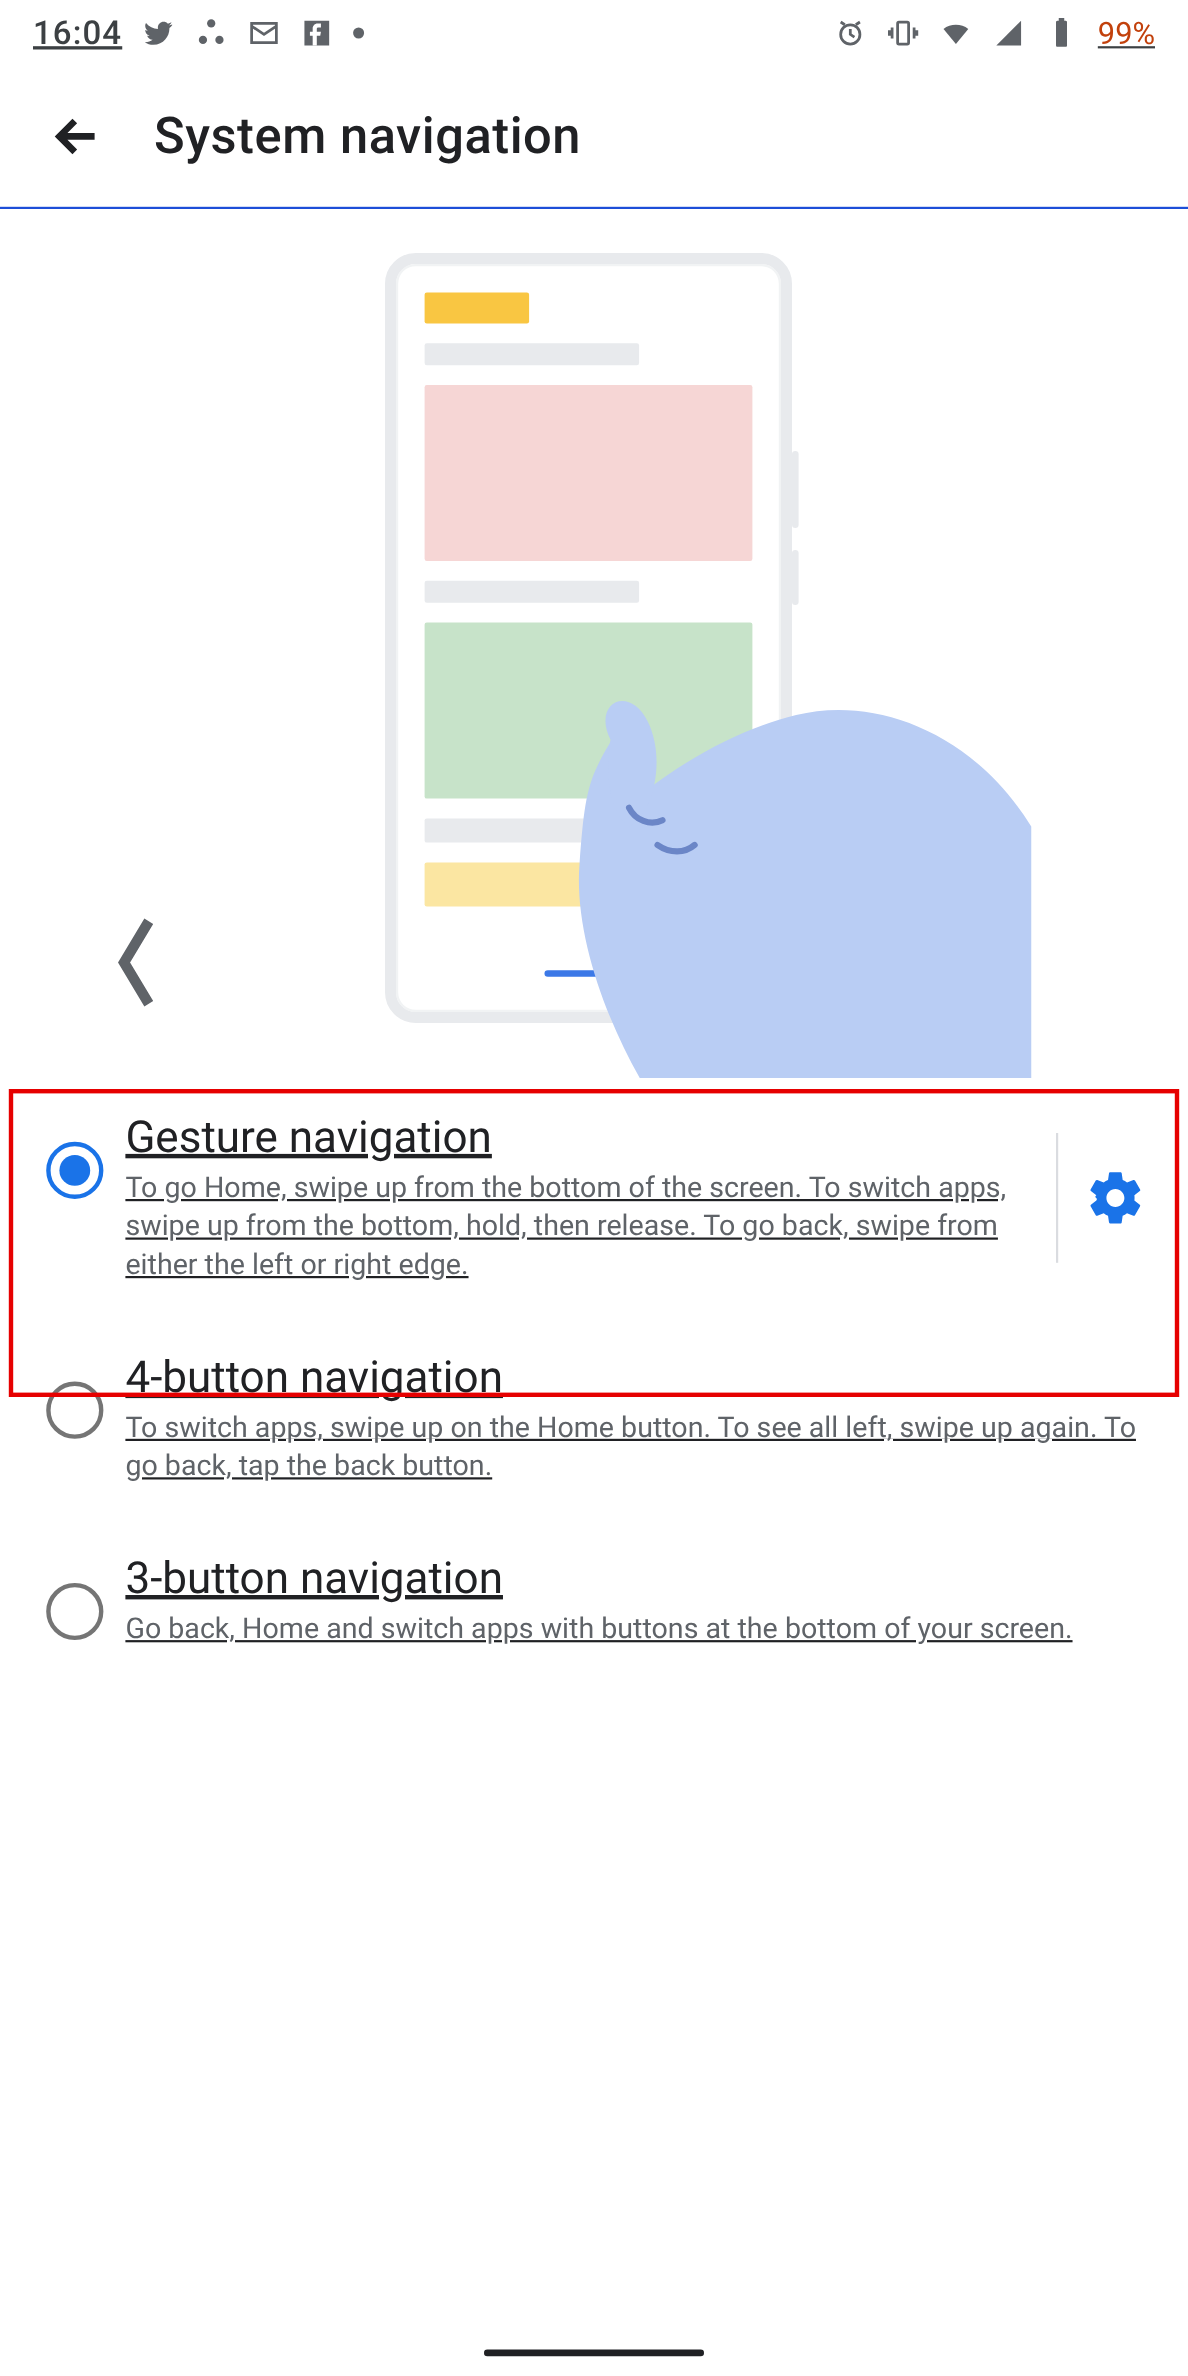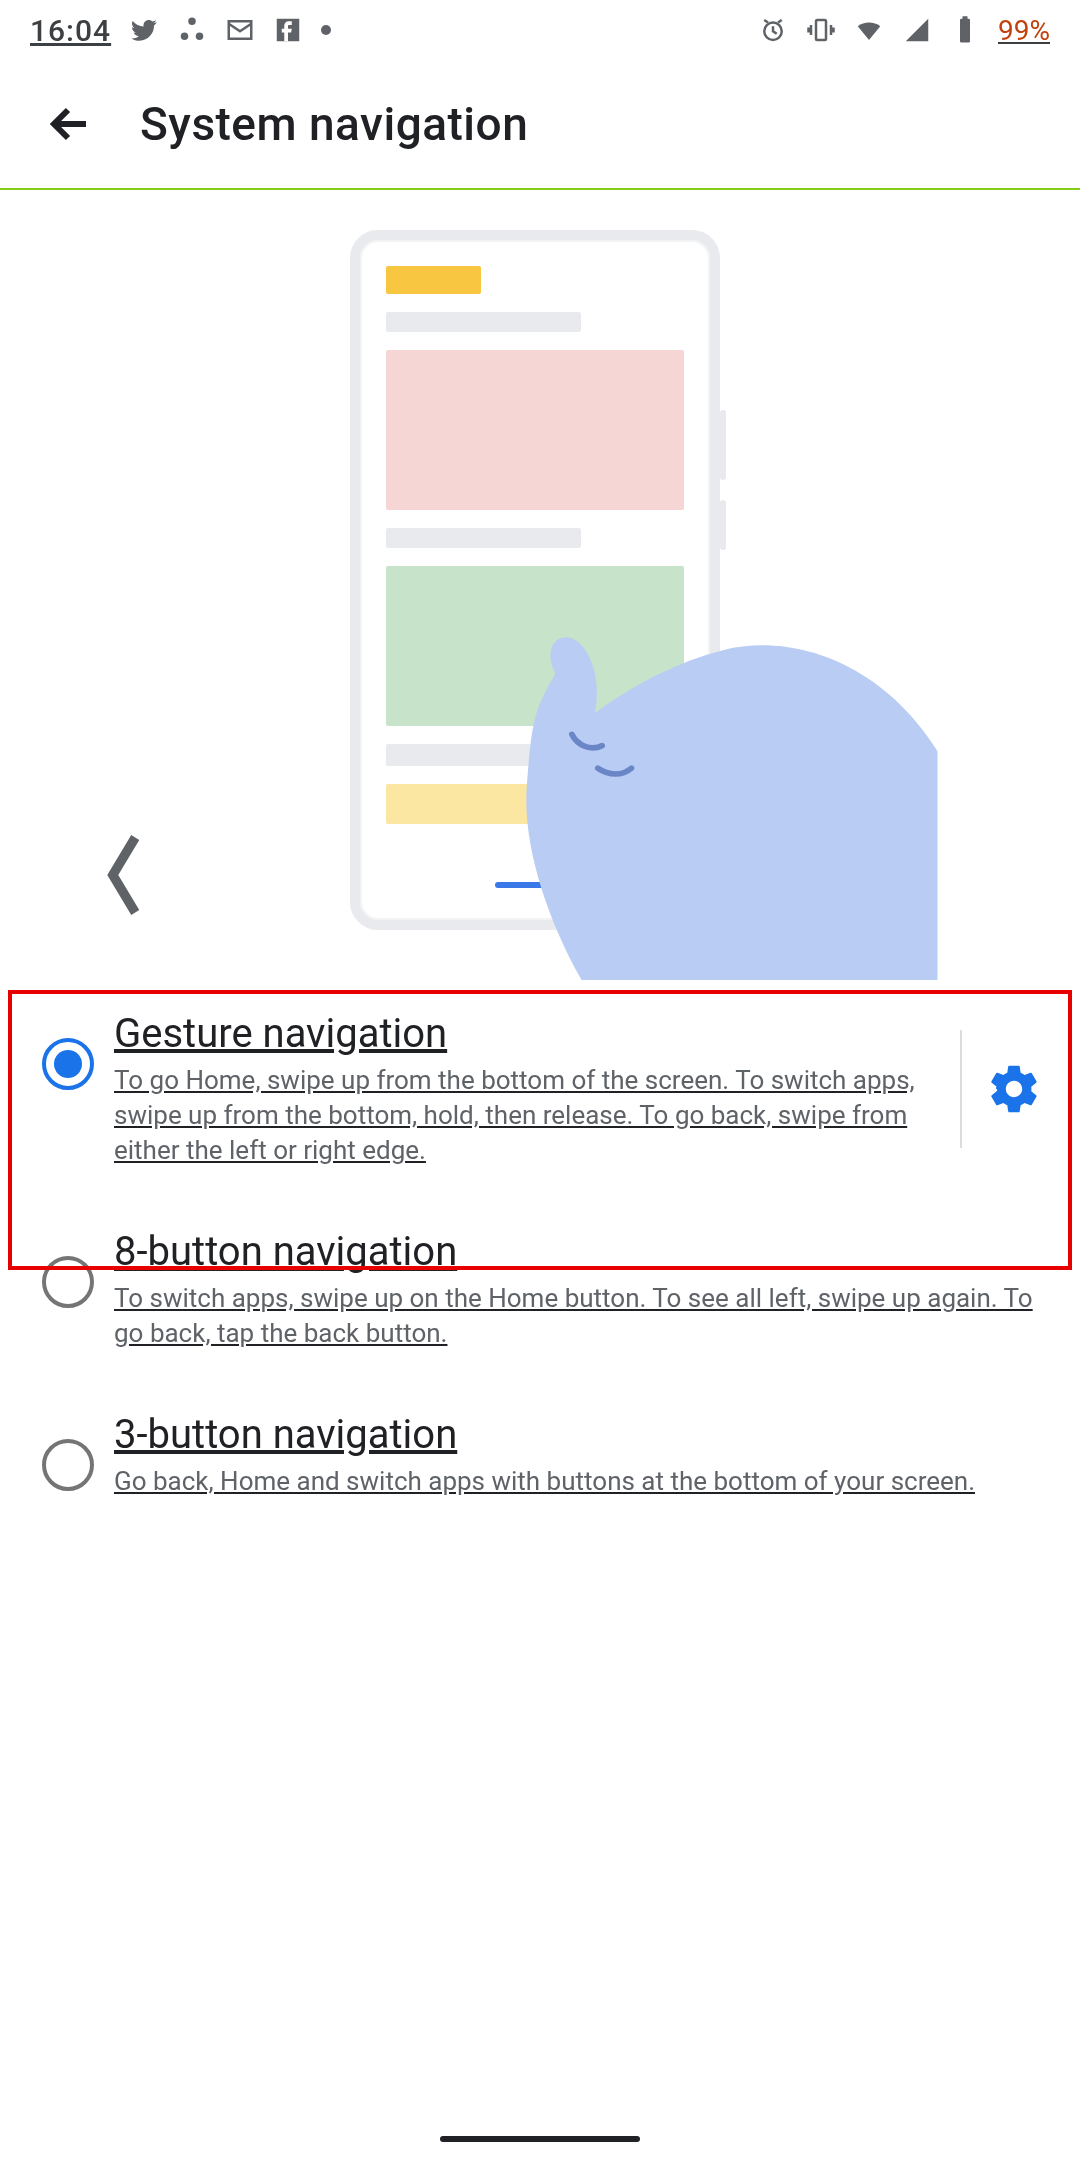--- a/index.html
+++ b/index.html
@@ -7,21 +7,21 @@
 
   
   .status-bar { height: 60px; display: flex; align-items: center; justify-content: space-between; padding: 0 30px; font-size: 30px; color: #3c4043; }
   .status-left, .status-right { display: flex; align-items: center; gap: 18px; text-decoration: underline; }
   .status-left .time { font-weight: 500; letter-spacing: 1px; }
   .sb-icon { width: 30px; height: 30px; fill: #5f6368; }
   .sb-dot { width: 10px; height: 10px; background:#5f6368; border-radius:50%; }
   .batt { font-size: 28px; color: #c2410c; }
 
   
-  .app-bar { height: 130px; display: flex; align-items: center; padding: 0 24px 0 40px; border-bottom: 2px solid #84cc16; gap: 40px; }
+  .app-bar { height: 130px; display: flex; align-items: center; padding: 0 24px 0 40px; border-bottom: 2px solid #1d4ed8; gap: 40px; }
   .app-bar .back-btn { width: 60px; height: 60px; display:flex; align-items:center; justify-content:center; border:none; background:none; cursor:pointer; }
   .app-bar .back-btn svg { width: 48px; height: 48px; stroke:#202124; stroke-width:3; fill:none; }
   .app-bar h1 { font-size: 46px; font-weight: 500; letter-spacing: 0.5px; }
 
   
   .illus-wrap { position: relative; width: 100%; height: 790px; overflow: hidden; }
   .illus-wrap .chev { position:absolute; left: 100px; top: 640px; }
   .illus-wrap .chev svg { width: 48px; height: 90px; stroke:#5f6368; stroke-width:5; fill:none; }
 
   .phone { position: absolute; left: 350px; top: 40px; width: 370px; height: 700px; border: 10px solid #e8eaed; border-radius: 28px; background: #ffffff; box-shadow: inset 0 0 0 2px #f1f3f4; }
@@ -159,21 +159,21 @@
     <button class="gear-btn">
       <svg viewBox="0 0 24 24">
           <path d="M19.4 13c.04-.33.06-.66.06-1s-.02-.67-.06-1l2.11-1.65c.19-.15.24-.42.12-.64l-2-3.46c-.12-.22-.39-.3-.61-.22l-2.49 1c-.52-.4-1.08-.73-1.69-.98l-.38-2.65C14.42 2.18 14.22 2 13.98 2h-4c-.24 0-.44.18-.47.4l-.38 2.65c-.61.25-1.17.58-1.69.98l-2.49-1c-.22-.08-.49 0-.61.22l-2 3.46c-.12.22-.07.49.12.64L4.57 11c-.4.33-.6.66-.06 1s.2.67.06 1l-2.11 1.65c-.19.15-.24.42-.12.64l2 3.46c.12.22.39.3.61.22l2.49-1c.52.4 1.08.73 1.69.98l.38 2.65c.3.22.23.4.47.4h4c.24 0 .44-.18.47-.4l.38-2.65c.61-.25 1.17-.58 1.69-.98l2.49 1c.22.08.49 0 .61-.22l2-3.46c.12-.22.07-.49-.12-.64L19.4 13zM12 15.5c-1.93 0-3.5-1.57-3.5-3.5S10.07 8.5 12 8.5 15.5 10.07 15.5 12 13.93 15.5 12 15.5z"></path>
         </svg>
     </button>
   </div>
 
   <div class="option">
     <div class="radio"></div>
     <div class="opt-text">
-      <div class="opt-title">8-button navigation</div>
+      <div class="opt-title">4-button navigation</div>
       <div class="opt-desc">To switch apps, swipe up on the Home button. To see all left, swipe up again. To go back, tap the back button.</div>
     </div>
   </div>
 
   <div class="option">
     <div class="radio"></div>
     <div class="opt-text">
       <div class="opt-title">3-button navigation</div>
       <div class="opt-desc">Go back, Home and switch apps with buttons at the bottom of your screen.</div>
     </div>

